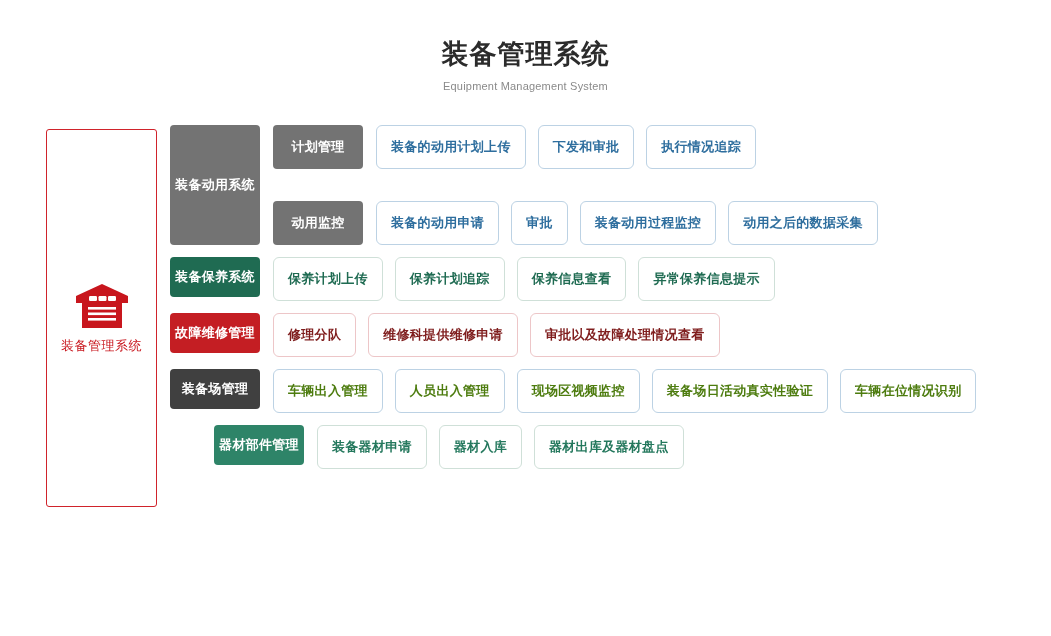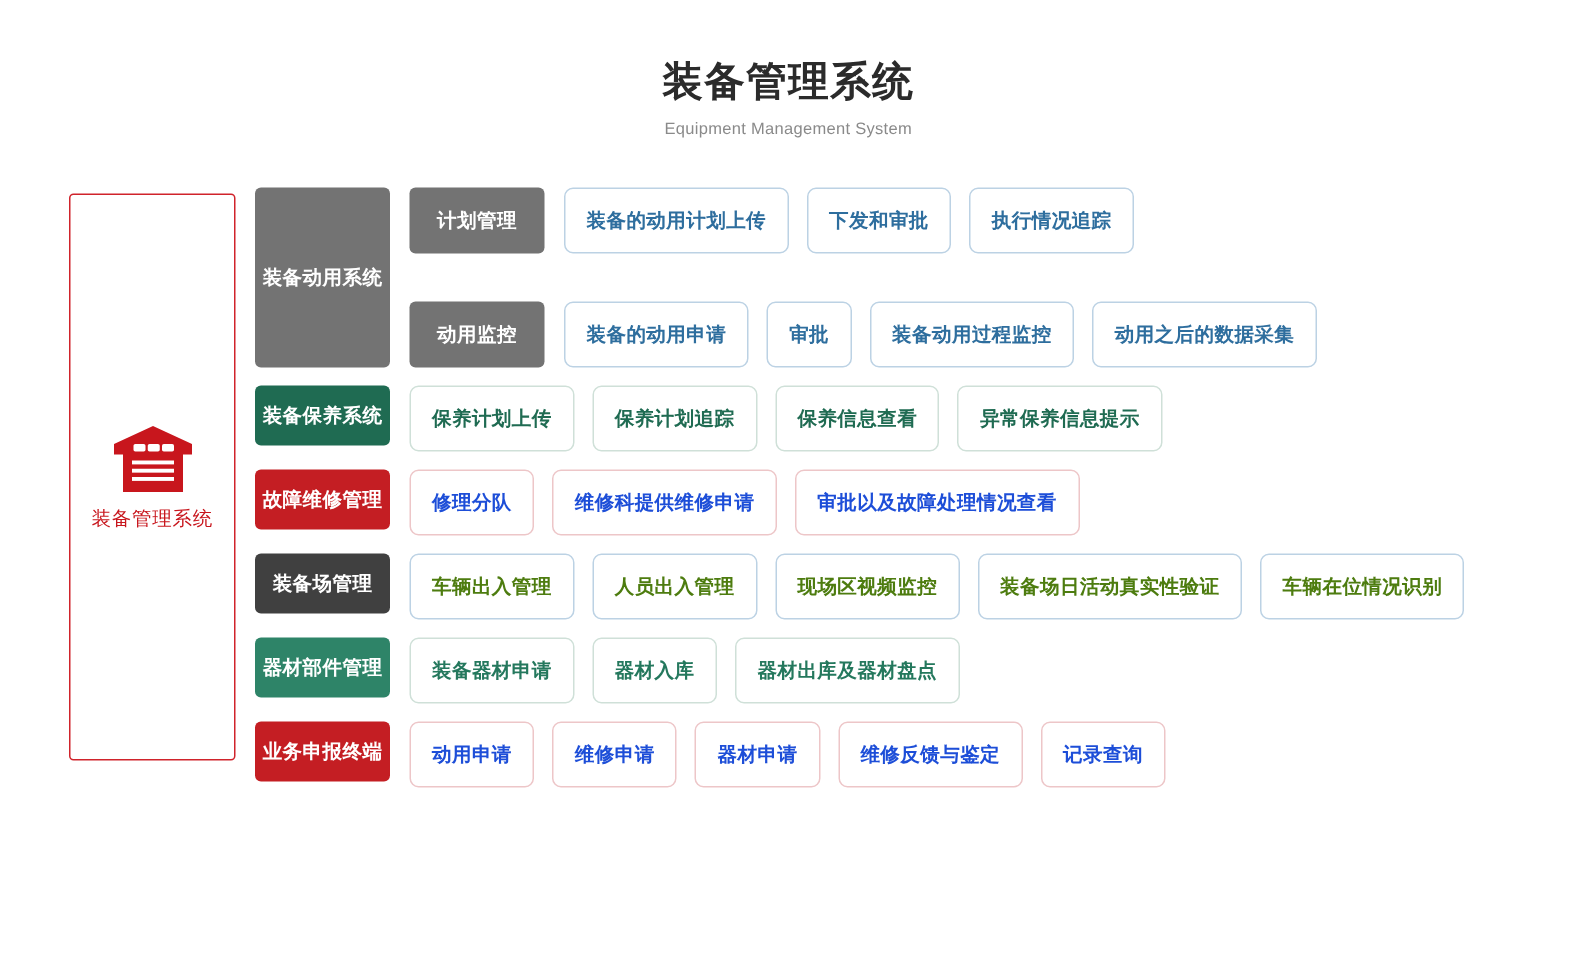--- a/index.html
+++ b/index.html
@@ -148,26 +148,26 @@
 
   
   .t-bluelight .cat, .t-bluelight .subcat { background: #404040; }
   .t-bluelight .leaf { border-color: #bcd2e4; color: #4d7c0f; }
 
   
   .t-green .cat, .t-green .subcat { background: #1F6B52; }
   .t-green .leaf { border-color: #cfe0d8; color: #1F6B52; }
 
   
-  .t-green2 .cat, .t-green2 .subcat { background: #2E8468; }
+  .t-green2 .cat, .t-green2 .subcat { background: #2E8468; margin-left: 44px; }
   .t-green2 .leaf { border-color: #cfe0d8; color: #24785D; }
 
   
   .t-red .cat, .t-red .subcat { background: #C41E23; }
-  .t-red .leaf { border-color: #edc6c8; color: #1d4ed8; }
+  .t-red .leaf { border-color: #edc6c8; color: #7f1d1d; }
 
   
   .row.h-tall .cat { height: 120px; }
   .row.h-std .cat  { height: 40px; }
 </style>
 </head>
 <body>
 
 <div class="header">
   <div class="title">装备管理系统</div>
@@ -252,27 +252,15 @@
       <div class="cat">器材部件管理</div>
       <div class="row-right">
         <div class="subrow">
           <div class="leaf">装备器材申请</div>
           <div class="leaf">器材入库</div>
           <div class="leaf">器材出库及器材盘点</div>
         </div>
       </div>
     </div>
 
-    <div class="row h-std t-red">
-      <div class="cat">业务申报终端</div>
-      <div class="row-right">
-        <div class="subrow">
-          <div class="leaf">动用申请</div>
-          <div class="leaf">维修申请</div>
-          <div class="leaf">器材申请</div>
-          <div class="leaf">维修反馈与鉴定</div>
-          <div class="leaf">记录查询</div>
-        </div>
-      </div>
-    </div>
 
   </div>
 </div>
 
 </body></html>

